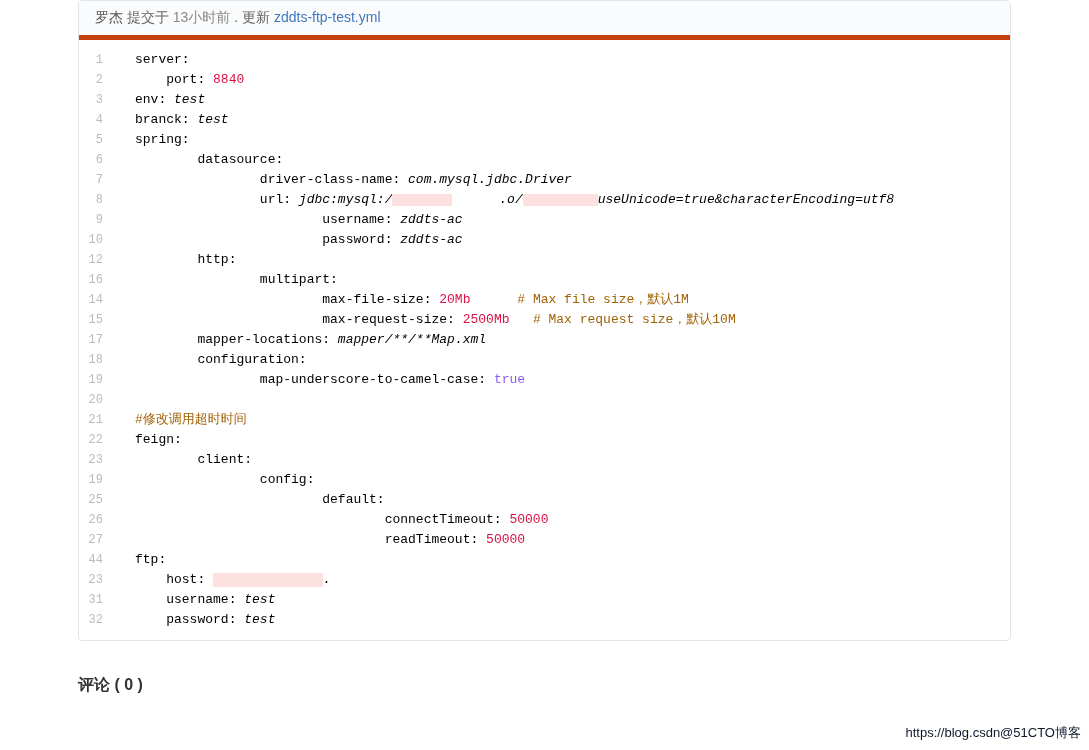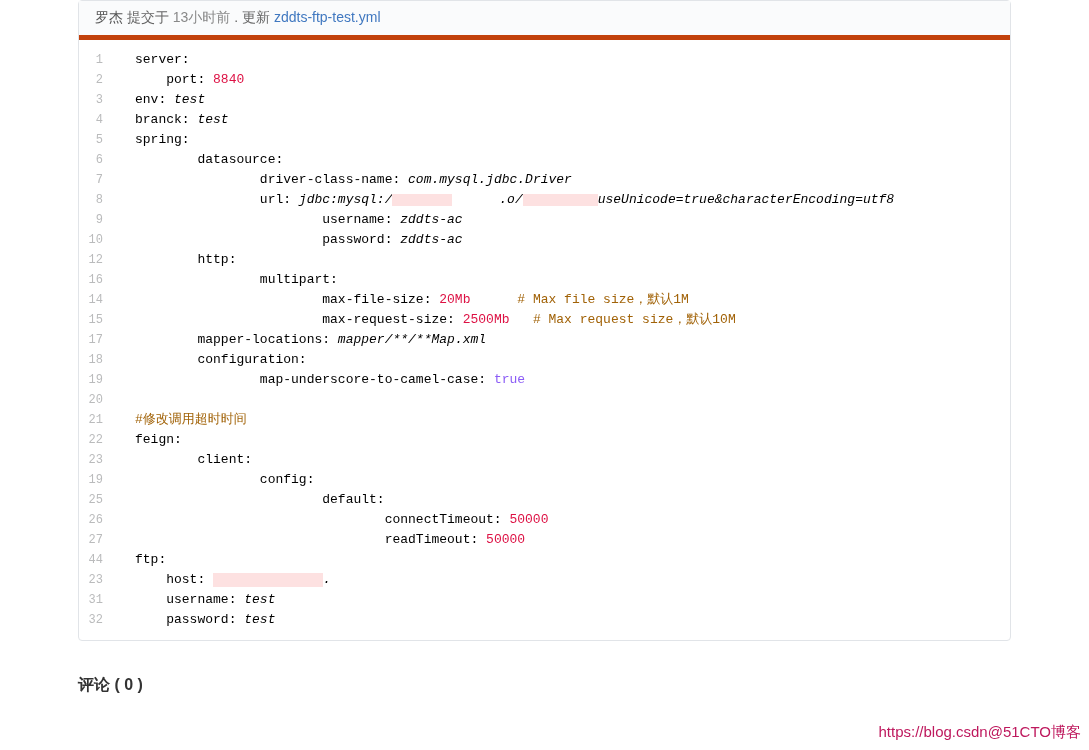--- a/index.html
+++ b/index.html
@@ -66,22 +66,22 @@
     .comments-title {
       margin: 34px 78px 0;
       font-size: 16px;
       font-weight: bold;
       color: #333;
     }
     .watermark {
       position: absolute;
       right: 8px;
       bottom: 8px;
-      color: #be185d;
-      font-size: 15px;
+      color: #0f172a;
+      font-size: 13px;
     }
   </style>
 </head>
 <body>
 
 <div class="container">
   <div class="commit-info">
     <span class="author">罗杰</span>
     <span>提交于</span>
     <span class="time">13小时前</span>

